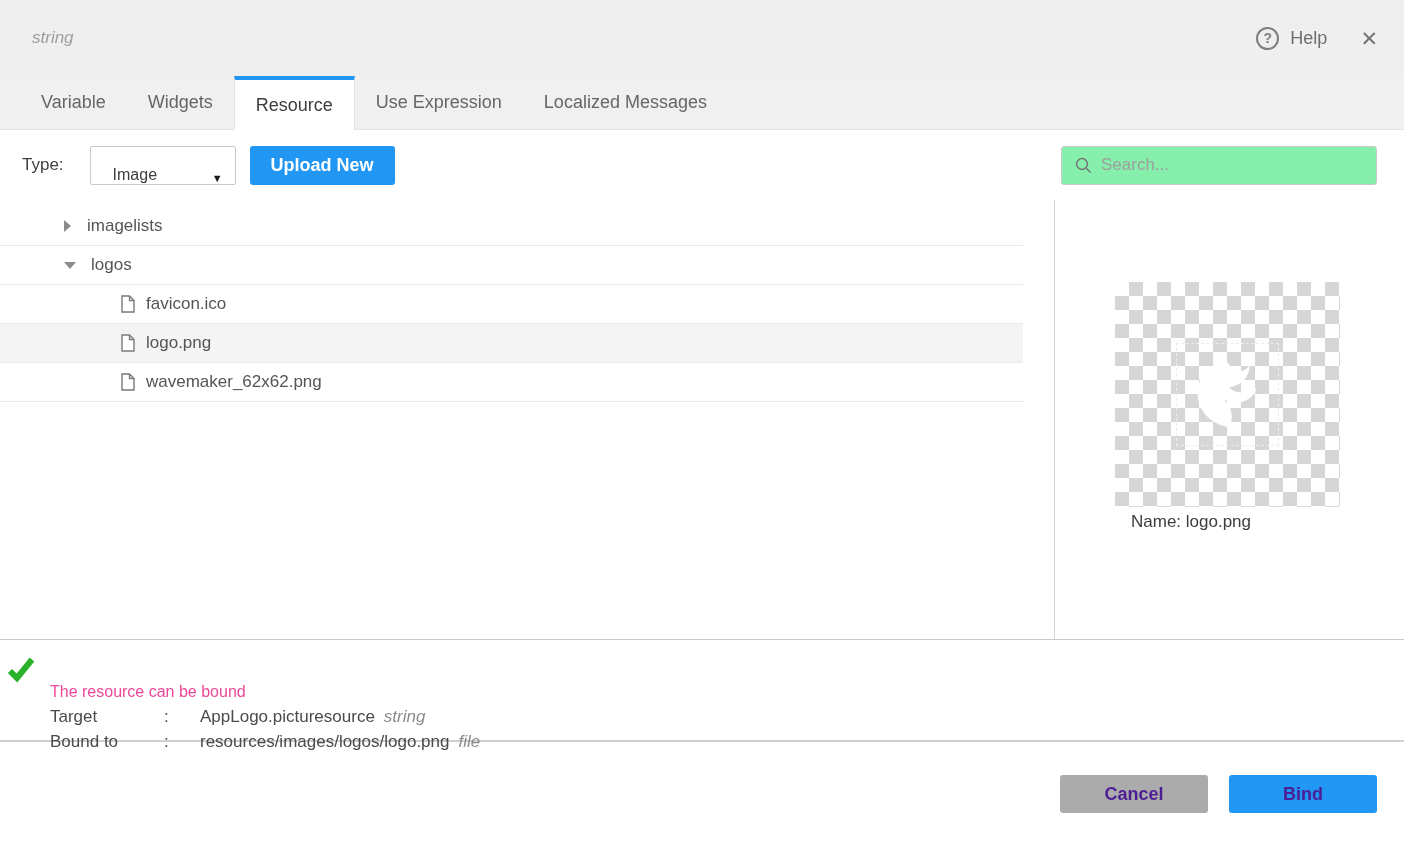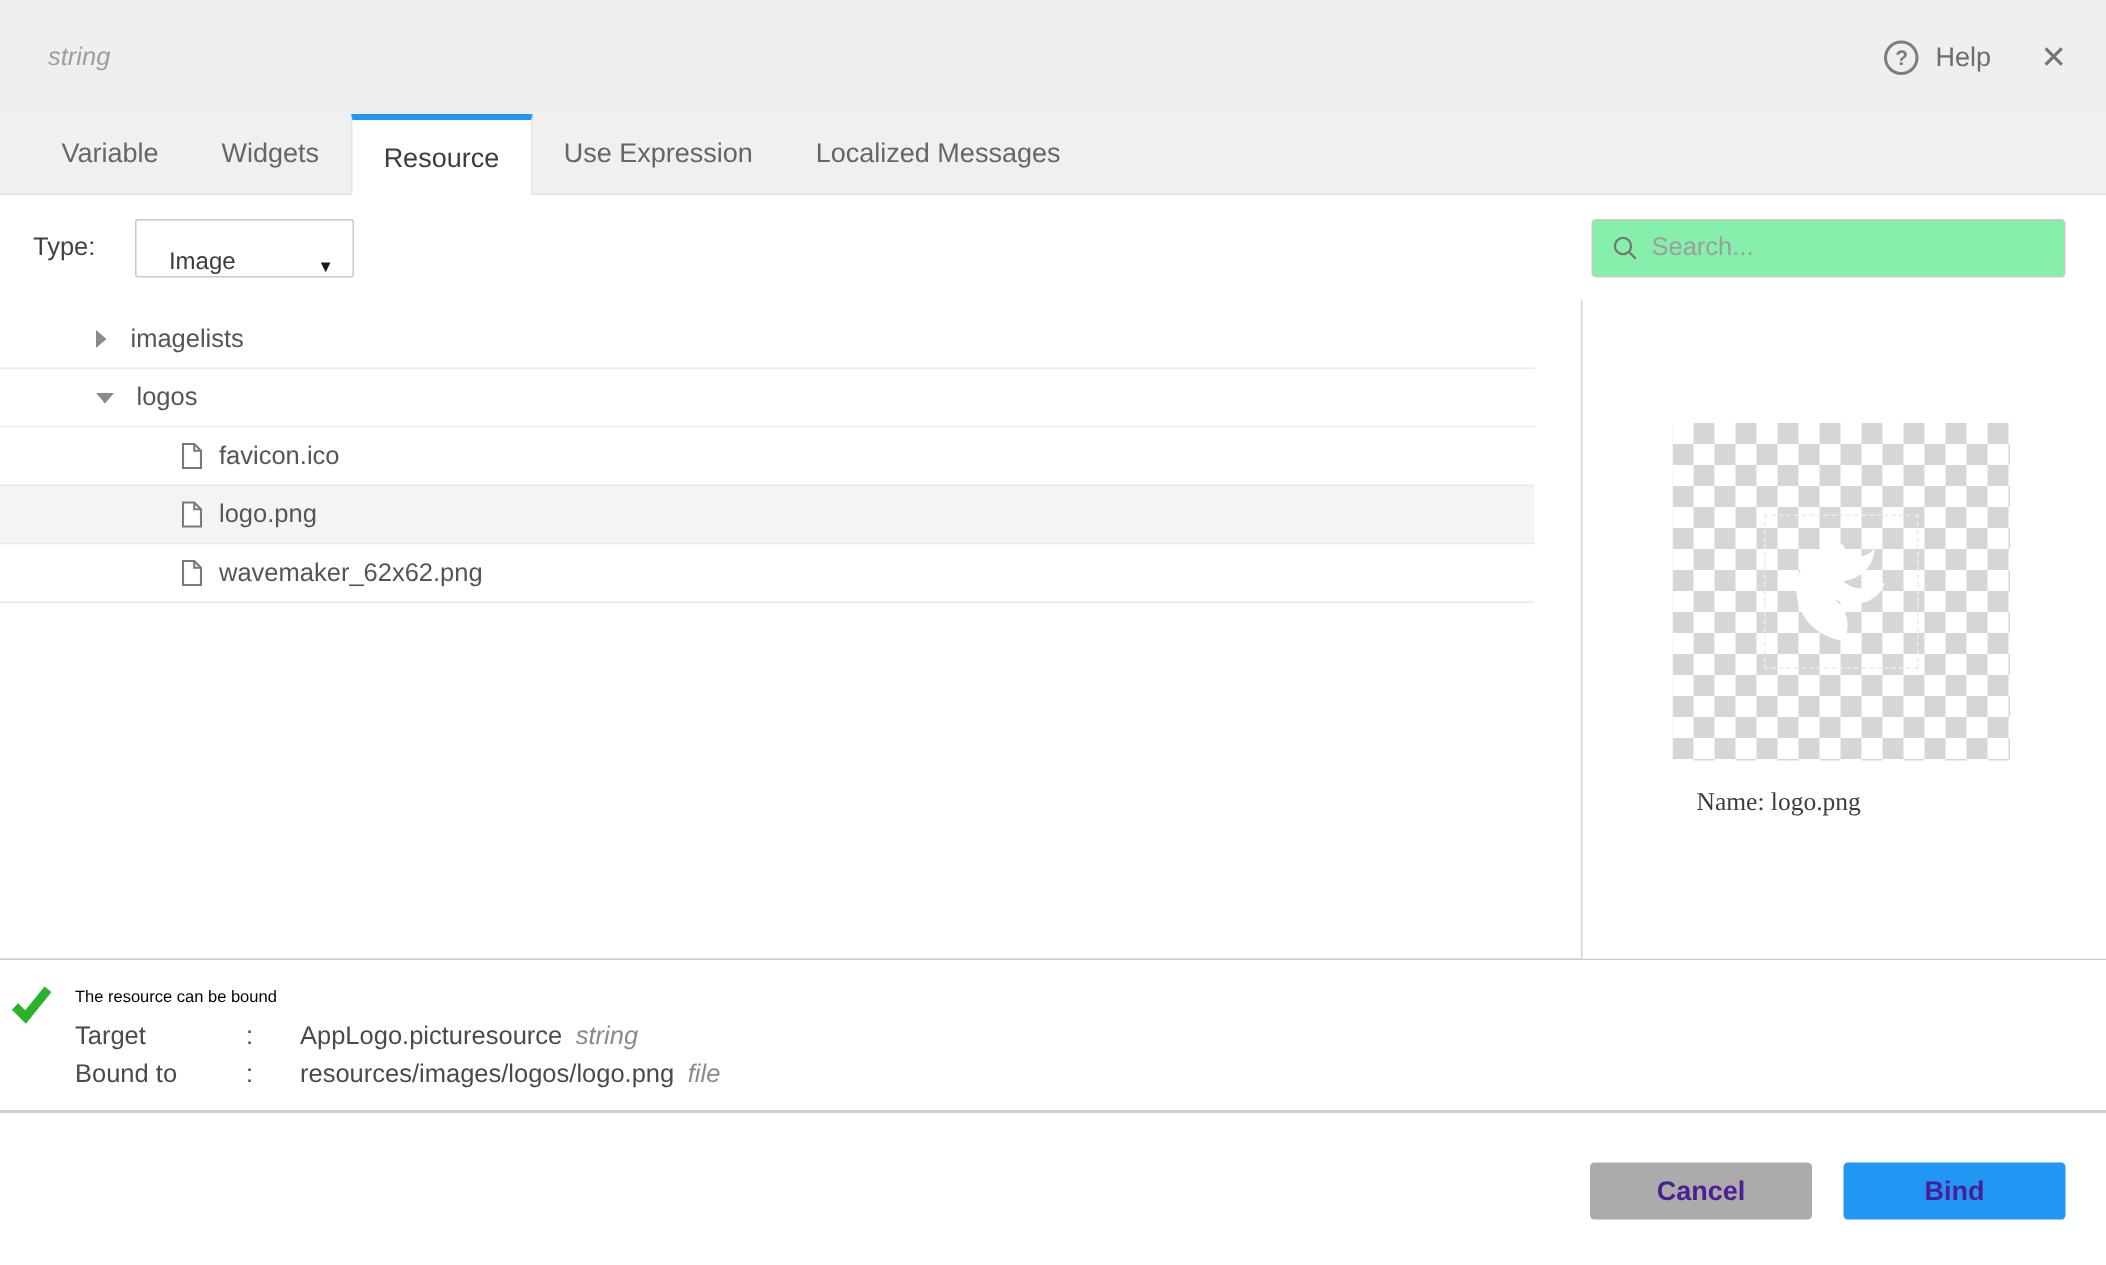--- a/index.html
+++ b/index.html
@@ -67,27 +67,27 @@
                margin-right:16px; }
   .file-ic { margin-right:11px; display:flex; }
 
   .preview-panel { flex:1; border-left:1px solid #d6d6d6; background:#fff; }
   .checker { margin:82px 0 0 60px; width:225px; height:225px;
              background:repeating-conic-gradient(#d6d6d6 0% 25%, #ffffff 0% 50%);
              background-size:28px 28px;
              display:flex; align-items:center; justify-content:center; }
   .dashed-box { width:103px; height:103px; border:1px dashed #ececec;
                 display:flex; align-items:center; justify-content:center; }
-  .preview-name { margin:18px 0 0 76px; font-size:17px; color:#3d3d3d;font-family:Liberation Serif, serif; }
+  .preview-name { margin:5px 0 0 76px; font-size:17px; color:#3d3d3d; }
 
   
   .status { height:102px; border-bottom:2px solid #cfcfcf; position:relative;
             padding:13px 0 0 50px; background:#fff; }
   .check-ic { position:absolute; left:7px; top:17px; }
-  .status-msg { font-size:11px; color:#000000; line-height:25px; }
+  .status-msg { font-size:16px; color:#ec4899; line-height:25px;margin-top:26px; }
   .srow { display:flex; font-size:17px; color:#4a4a4a; line-height:25px; }
   .slabel { width:114px; }
   .scolon { width:36px; }
   .stype { font-style:italic; color:#8a8a8a; margin-left:9px; }
 
   
   .footer { height:101px; background:#fff; display:flex; justify-content:flex-end;
             padding:33px 27px 0 0; gap:21px; }
   .btn { width:148px; height:38px; border:none; border-radius:3px; color:#4c1d95;
          font-size:18px; font-weight:bold; font-family:inherit; cursor:pointer; }
@@ -115,20 +115,21 @@
   <div class="tab">Use Expression</div>
   <div class="tab">Localized Messages</div>
 </div>
 
 <div class="toolbar">
   <span class="type-label">Type:</span>
   <div class="select">
     <span>Image</span>
     <span class="select-caret">▼</span>
   </div>
+  <button class="upload-btn">Upload New</button>
   <div class="search-wrap">
     <svg width="17" height="17" viewBox="0 0 17 17">
       <circle cx="7" cy="7" r="5.4" fill="none" stroke="#757575" stroke-width="1.5"></circle>
       <line x1="11.2" y1="11.2" x2="15.5" y2="15.5" stroke="#757575" stroke-width="1.5"></line>
     </svg>
     <input class="search-input" type="text" placeholder="Search..." style="">
   </div>
 </div>
 
 <div class="content">

